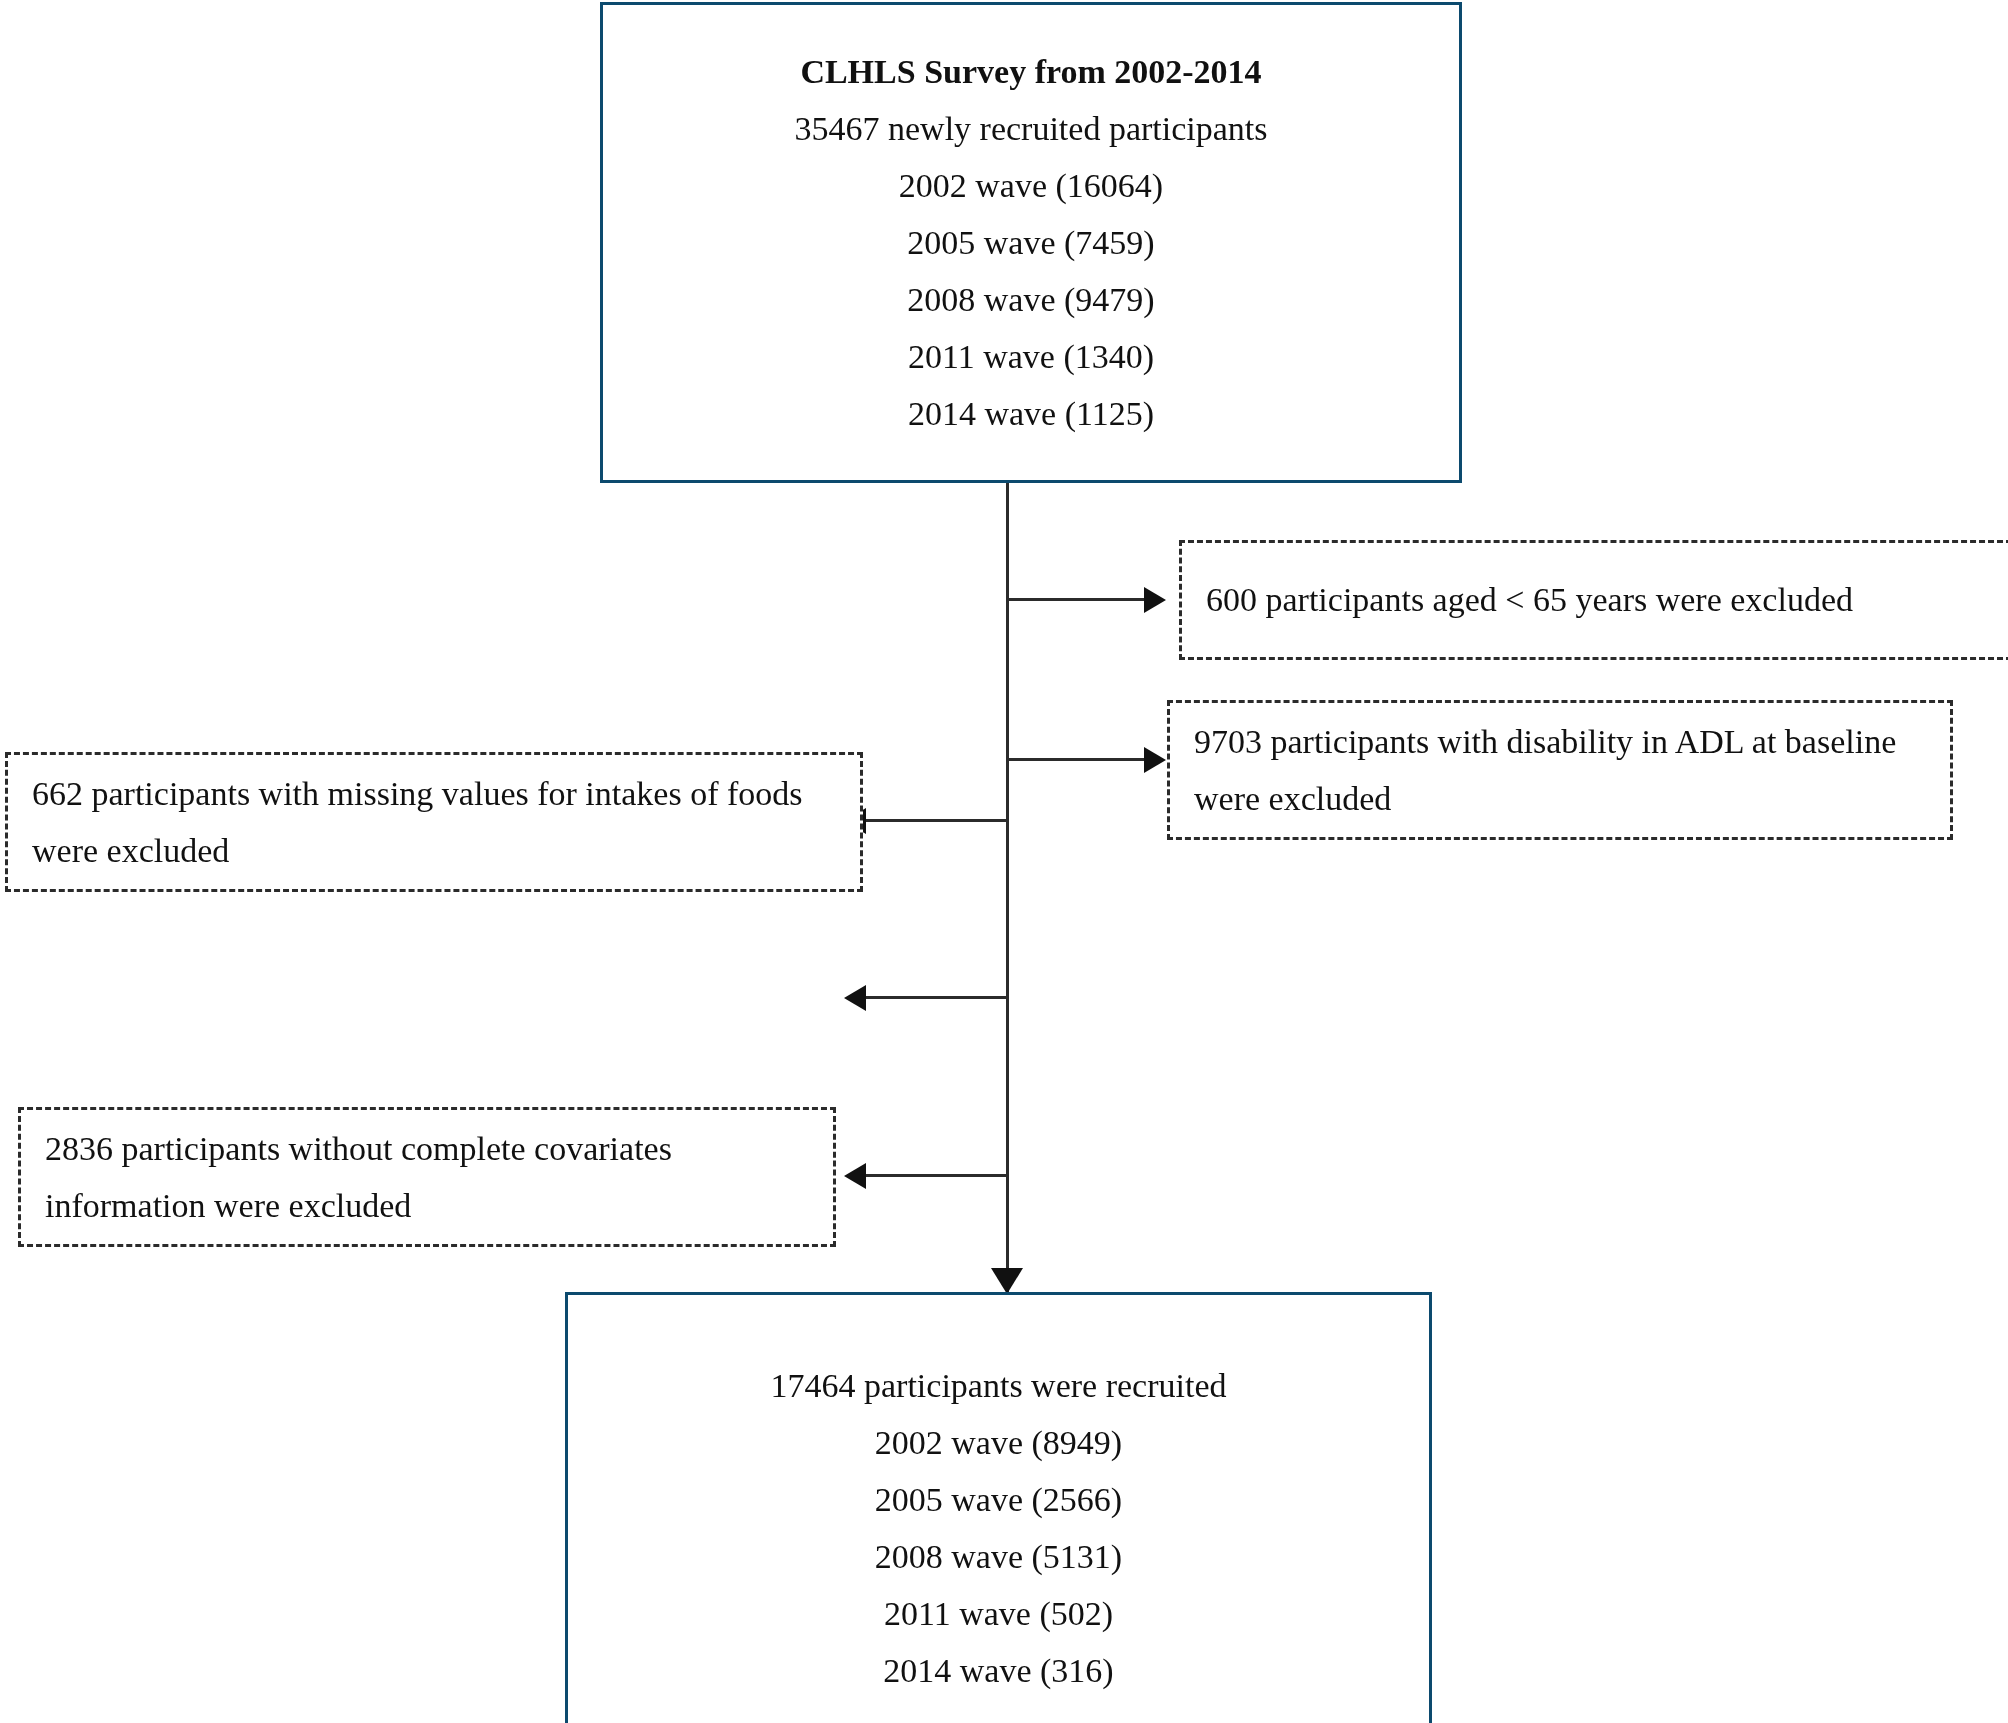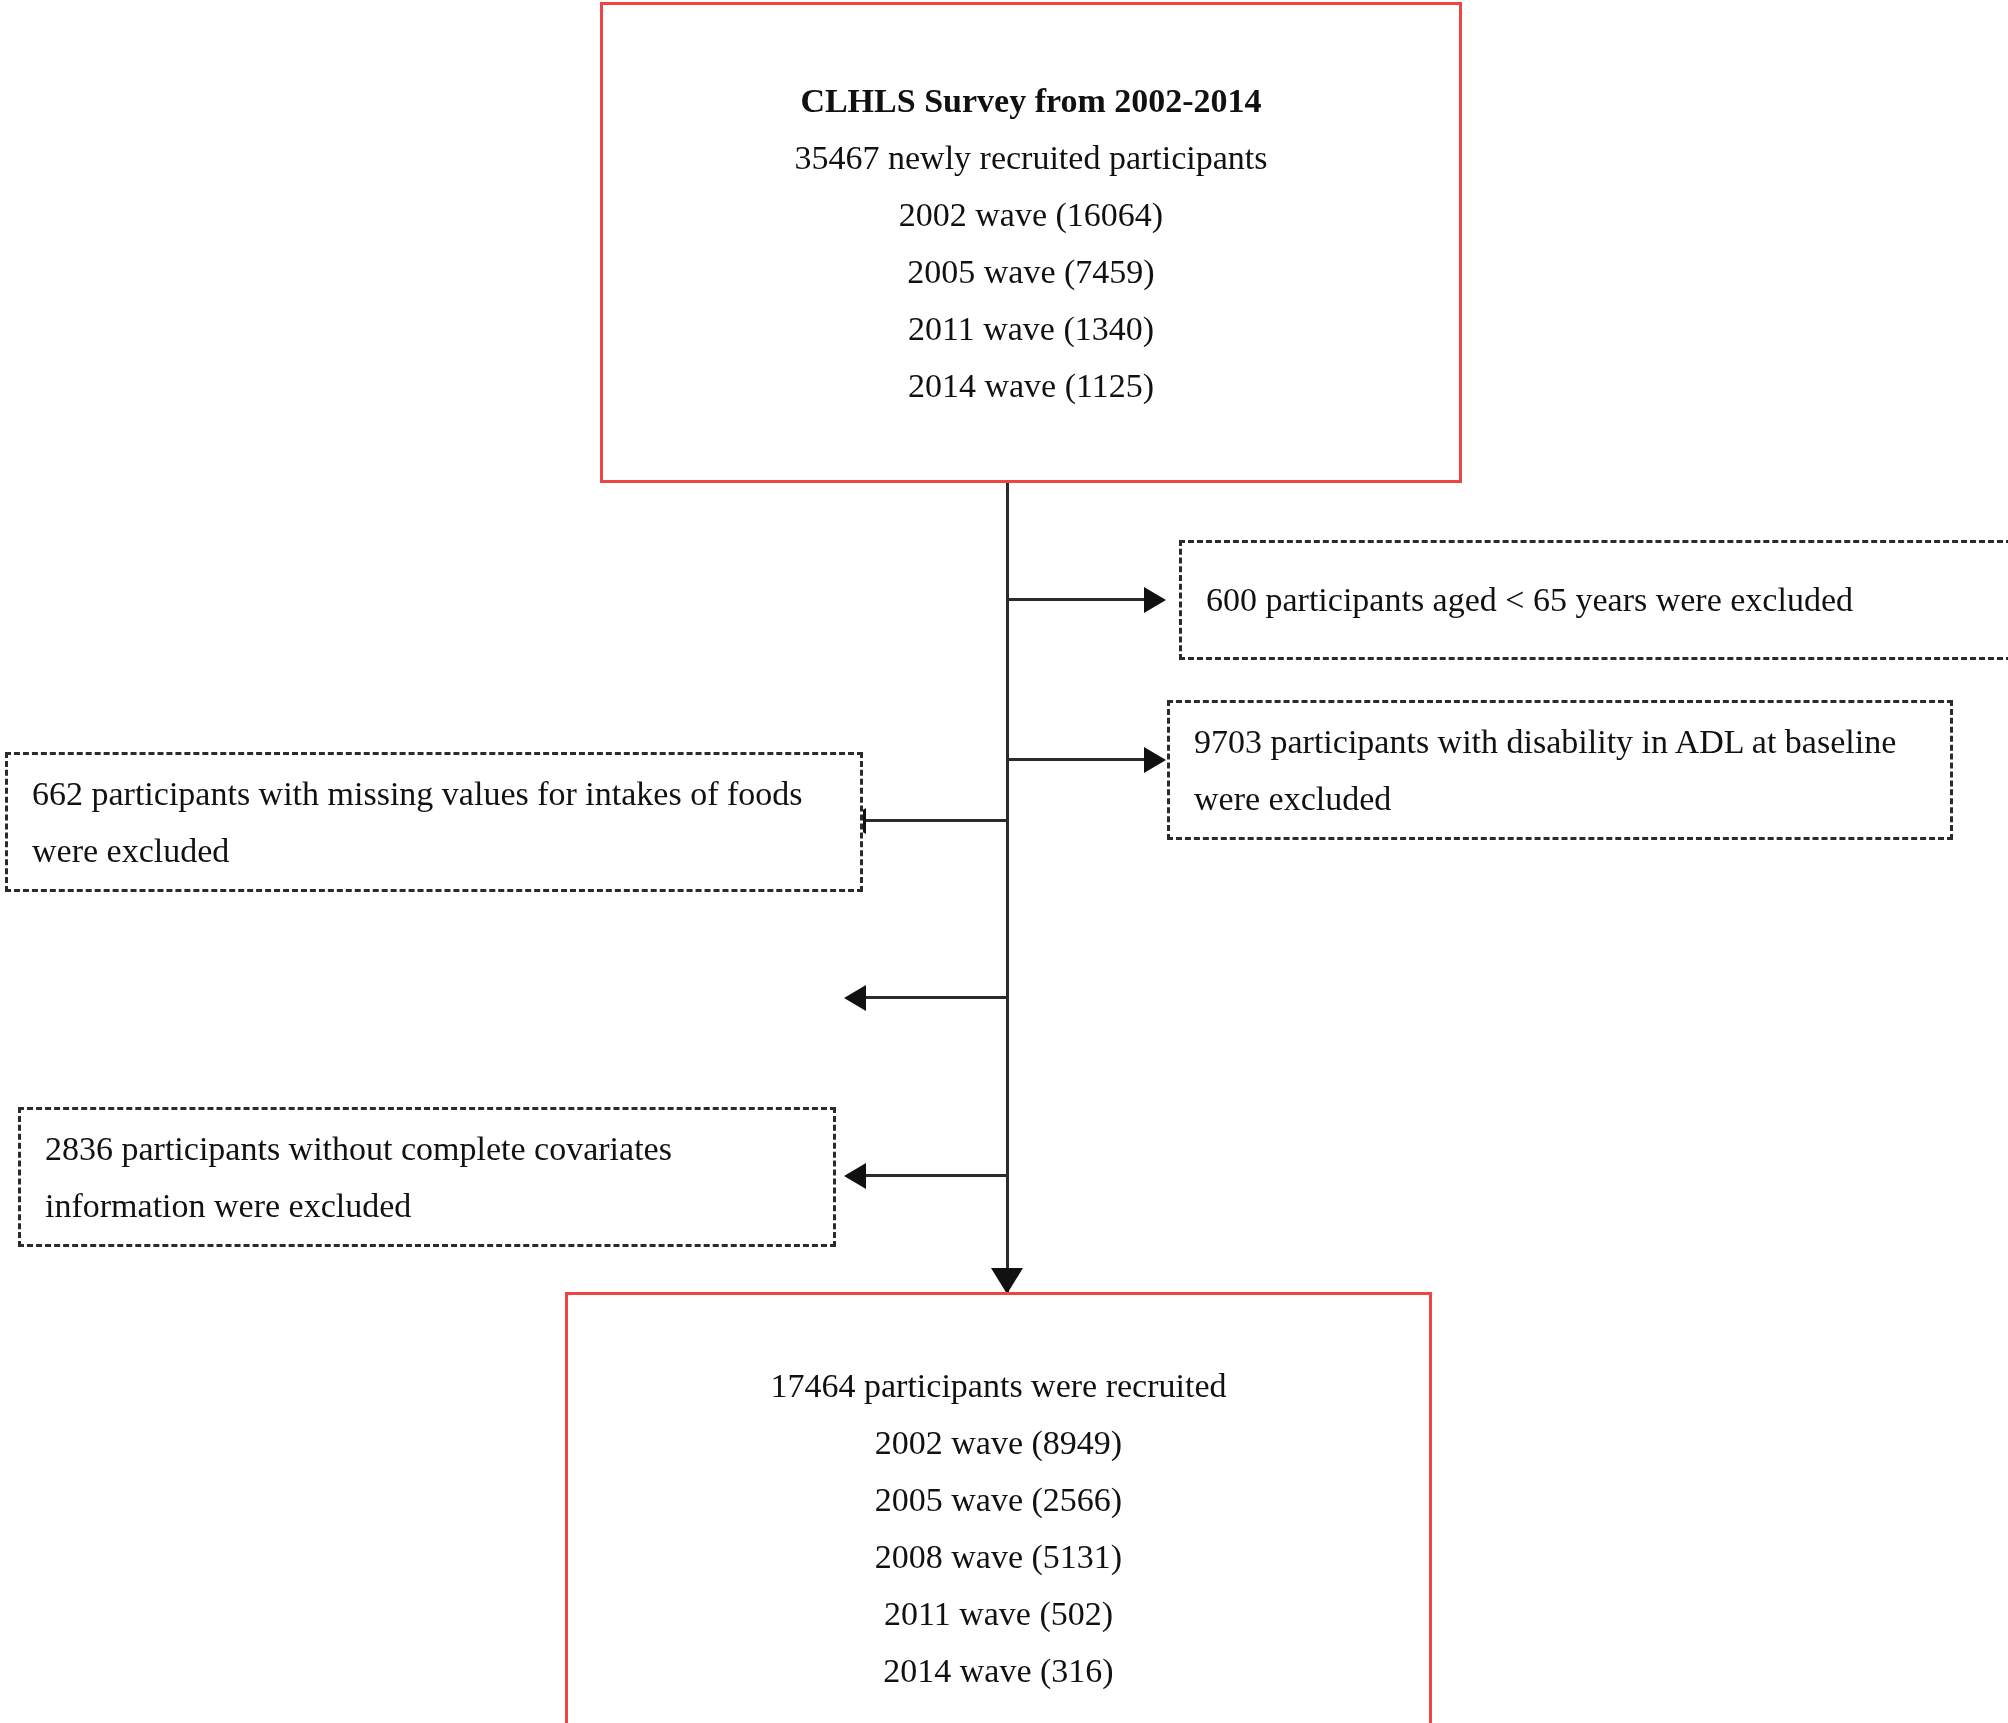--- a/index.html
+++ b/index.html
@@ -17,21 +17,21 @@
     overflow: hidden;
   }
 
   
   .box {
     position: absolute;
     box-sizing: border-box;
     background: #ffffff;
   }
   .box.solid {
-    border: 3px solid #ef4444;
+    border: 3px solid #0c4a6e;
   }
   .box.dashed {
     border: 3px dashed #2b2b2b;
   }
 
   .box-inner {
     position: absolute;
     left: 0; right: 0;
     top: 50%;
     transform: translateY(-50%);
@@ -90,20 +90,21 @@
 <body>
 
 <div id="canvas">
 
   <div class="box solid" style="left:600px; top:2px; width:862px; height:481px;">
     <div class="box-inner">
       <span class="line bold center">CLHLS Survey from 2002-2014</span>
       <span class="line center">35467 newly recruited participants</span>
       <span class="line indent">2002 wave (16064)</span>
       <span class="line indent">2005 wave (7459)</span>
+      <span class="line indent">2008 wave (9479)</span>
       <span class="line indent">2011 wave (1340)</span>
       <span class="line indent">2014 wave (1125)</span>
     </div>
   </div>
 
   <div class="vline" style="left:1006px; top:483px; height:812px;"></div>
   <div class="arrow-down" style="left:991px; top:1268px;"></div>
 
   <div class="hline" style="left:1006px; top:598px; width:150px;"></div>
   <div class="arrow-right" style="left:1144px; top:587px;"></div>

